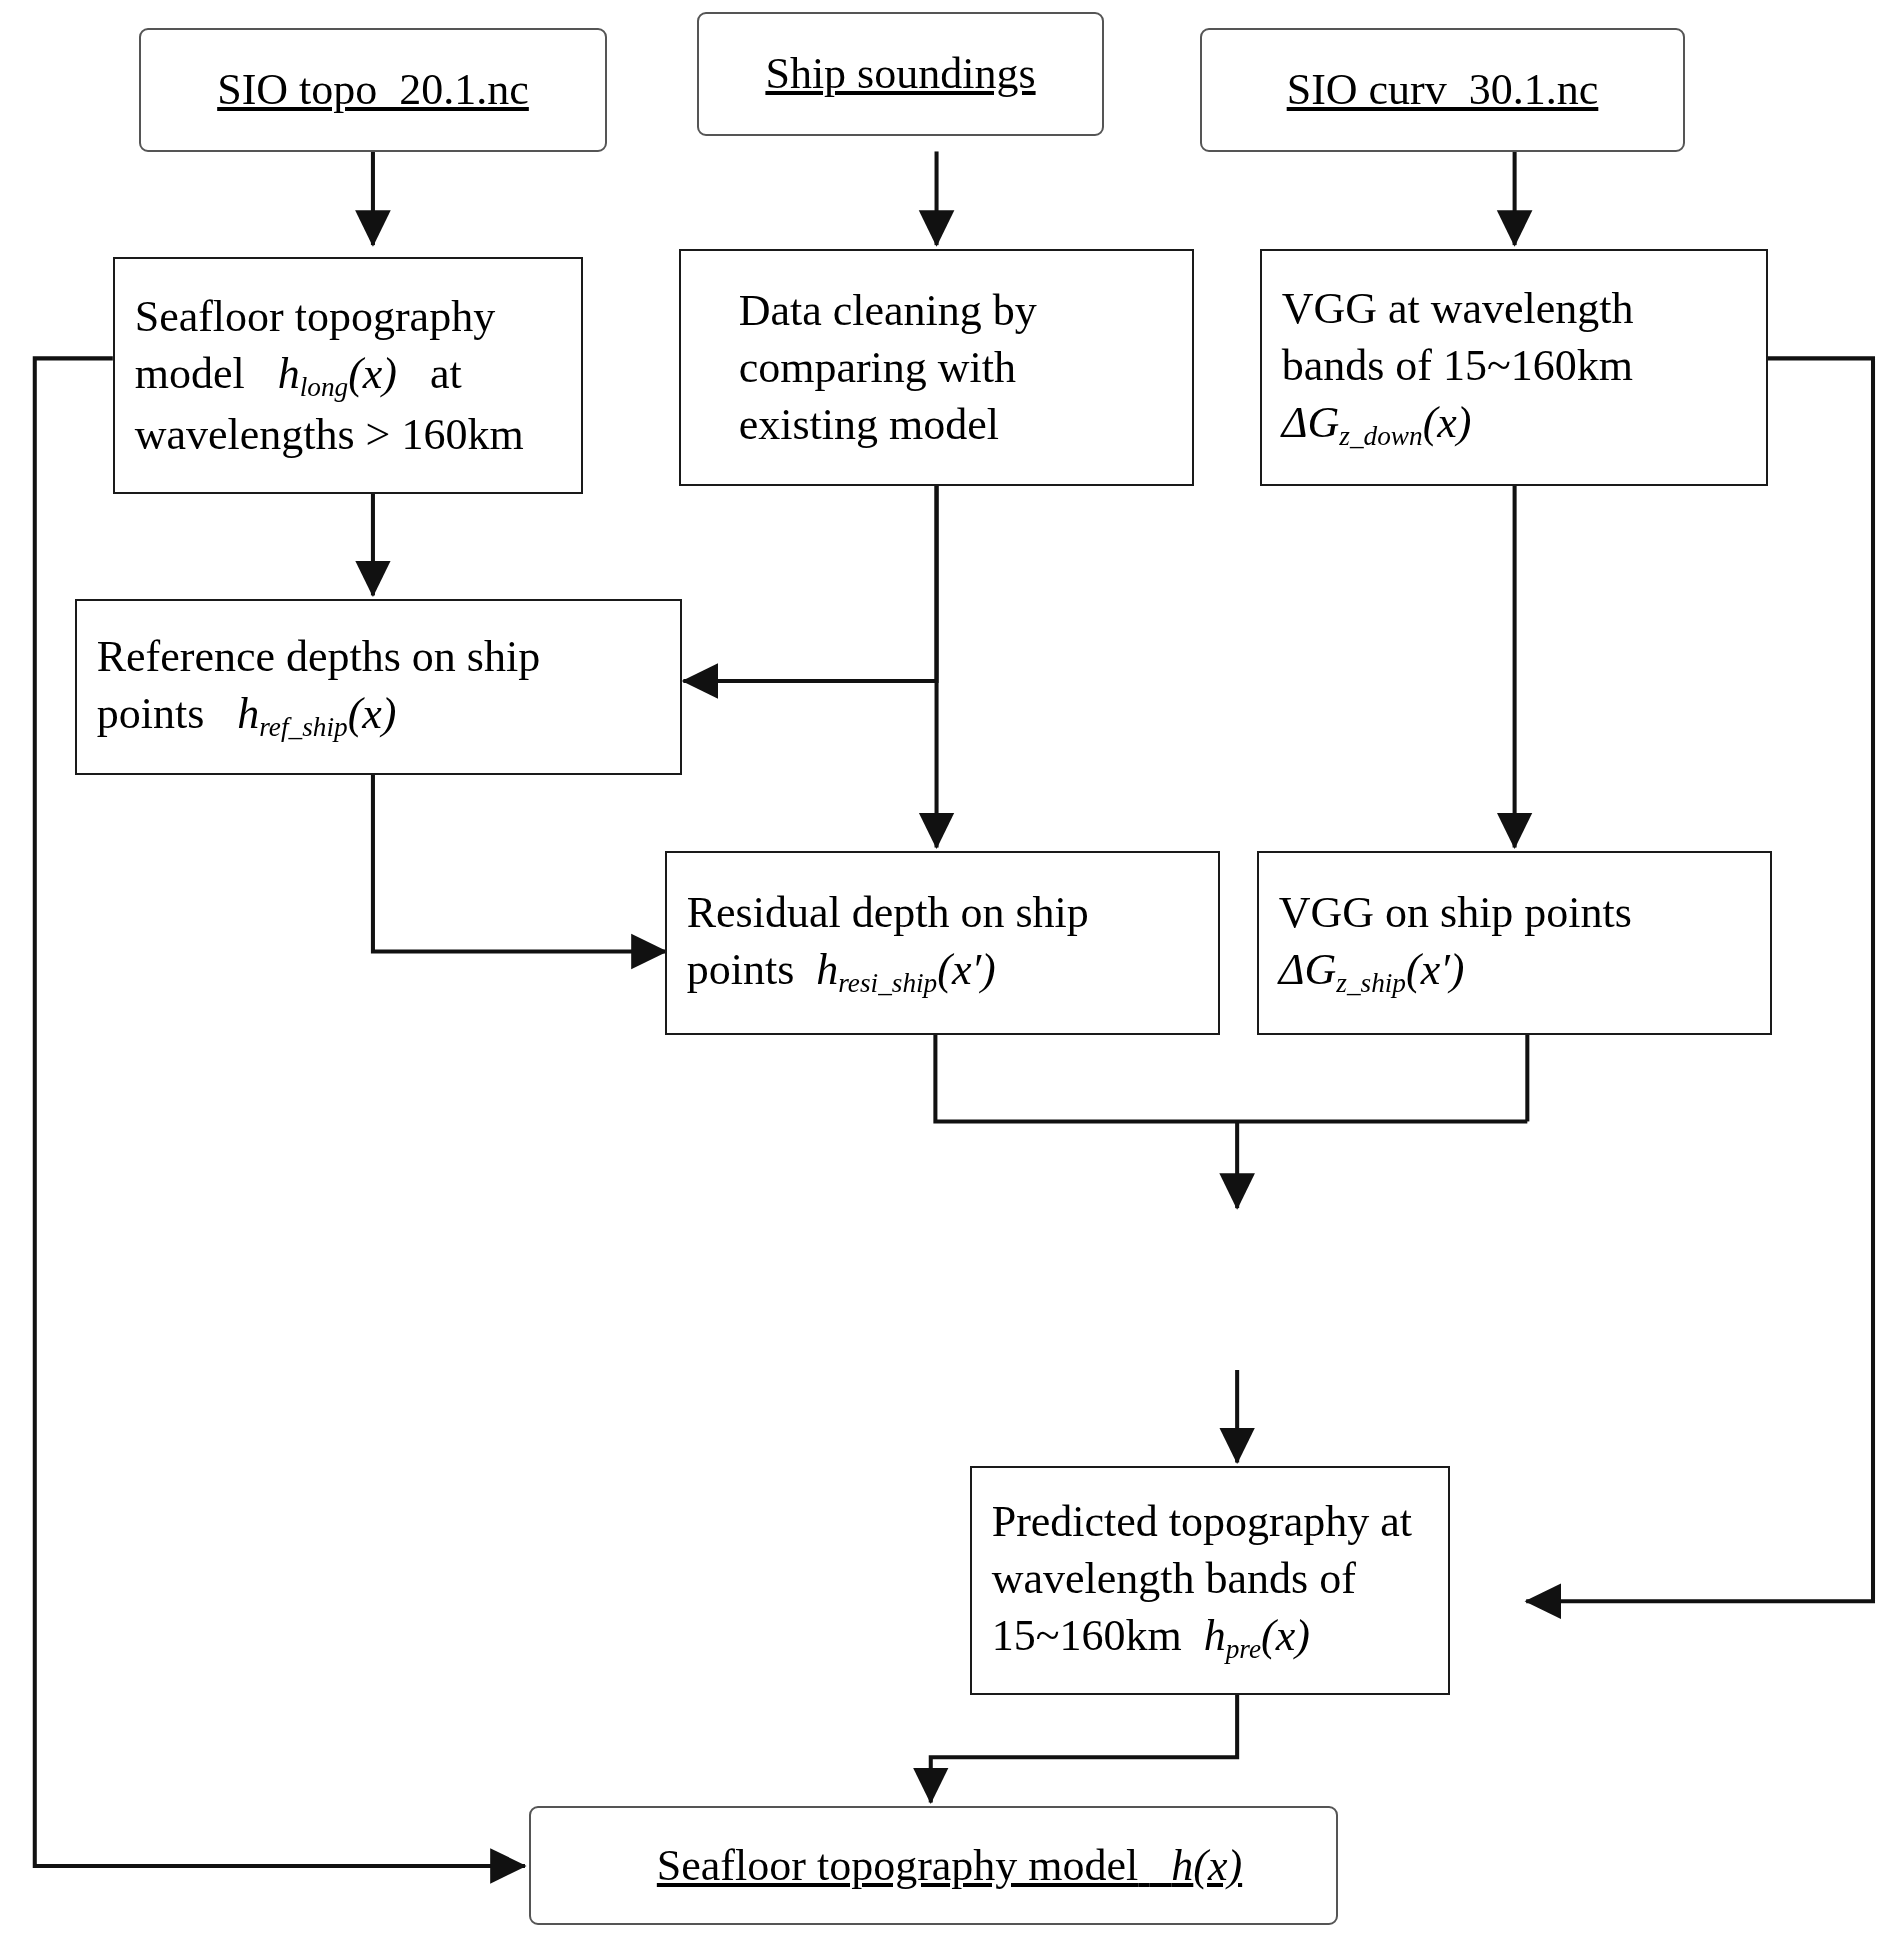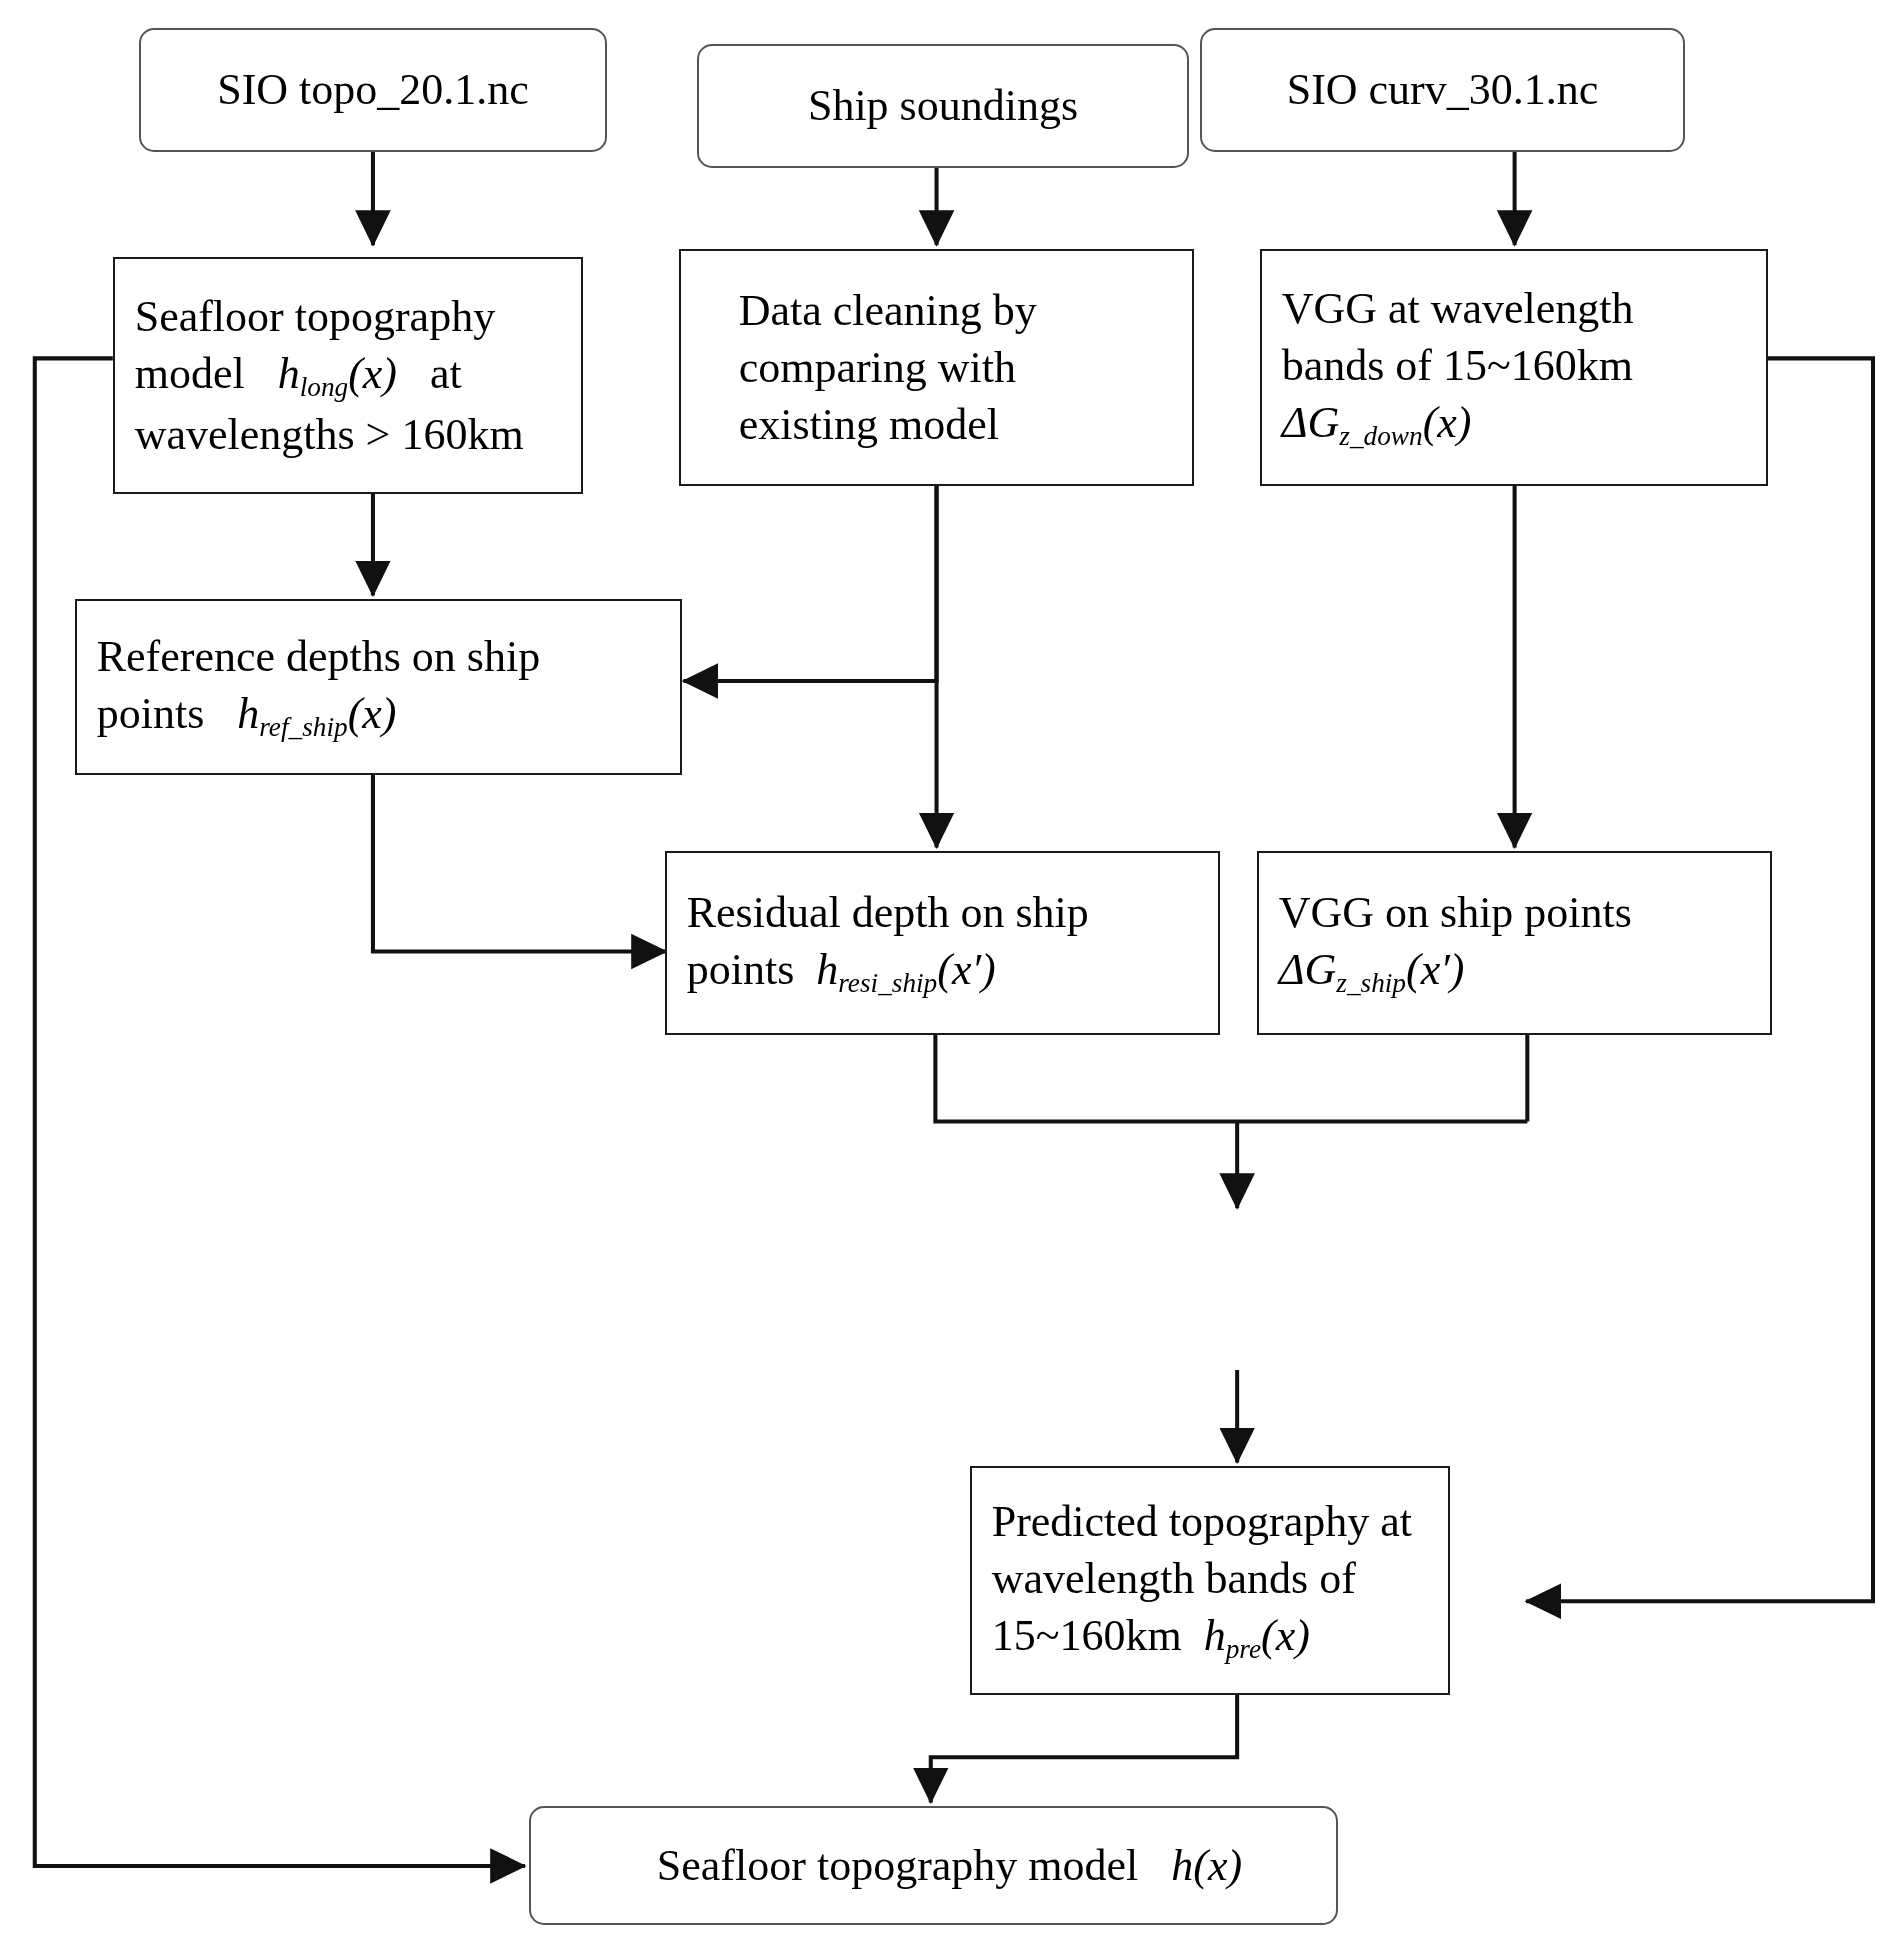--- a/index.html
+++ b/index.html
@@ -4,21 +4,21 @@
 <style>
   html,body{margin:0;padding:0;background:#fff;}
   body{width:1902px;height:1955px;overflow:hidden;
        font-family:"Liberation Serif","DejaVu Serif",serif;color:#000;}
   #stage{position:relative;width:1902px;height:1955px;background:#fff;}
 
   svg#wires{position:absolute;left:0;top:0;width:1902px;height:1955px;}
 
   .node{position:absolute;box-sizing:border-box;background:#fff;
         border:2.3px solid #1a1a1a;display:flex;align-items:center;}
-  .node.rounded{border-radius:15px;border-color:#555;border-width:2.9px;}
+  .node.rounded{border-radius:9px;border-color:#555;border-width:2.9px;text-decoration:underline;}
   .node .inner{width:100%;padding:0 19.7px;box-sizing:border-box;}
   .txt{font-size:44px;line-height:1.30;}
   .just{text-align:justify;text-align-last:left;}
   .ctr{text-align:center;}
   sub{font-size:.62em;font-style:italic;vertical-align:-0.30em;letter-spacing:0;}
   .nb{white-space:nowrap;}
 </style>
 </head>
 <body>
 
@@ -62,21 +62,21 @@
       <path d="M2642,1790 L2642,1940"></path>
     </g>
   </svg>
 
   <div class="node rounded" style="left:139px;top:28px;width:468px;height:124px;">
     <div class="inner">
         <div class="txt ctr">SIO topo_20.1.nc</div>
       </div>
   </div>
 
-  <div class="node rounded" style="left:697px;top:44px;width:492px;height:124px;">
+  <div class="node rounded" style="left:697px;top:12px;width:407px;height:124px;">
     <div class="inner">
         <div class="txt ctr">Ship soundings</div>
       </div>
   </div>
 
   <div class="node rounded" style="left:1200px;top:28px;width:485px;height:124px;">
     <div class="inner">
         <div class="txt ctr">SIO curv_30.1.nc</div>
       </div>
   </div>

